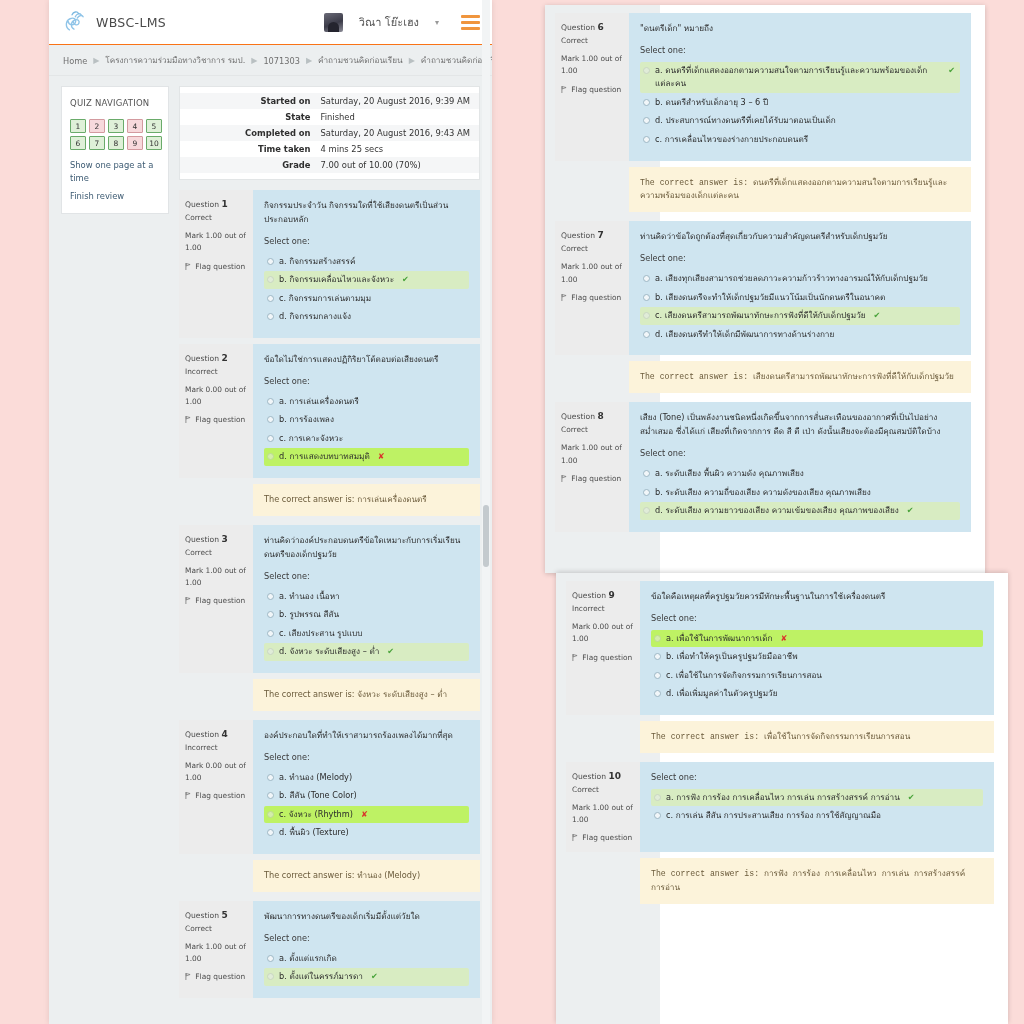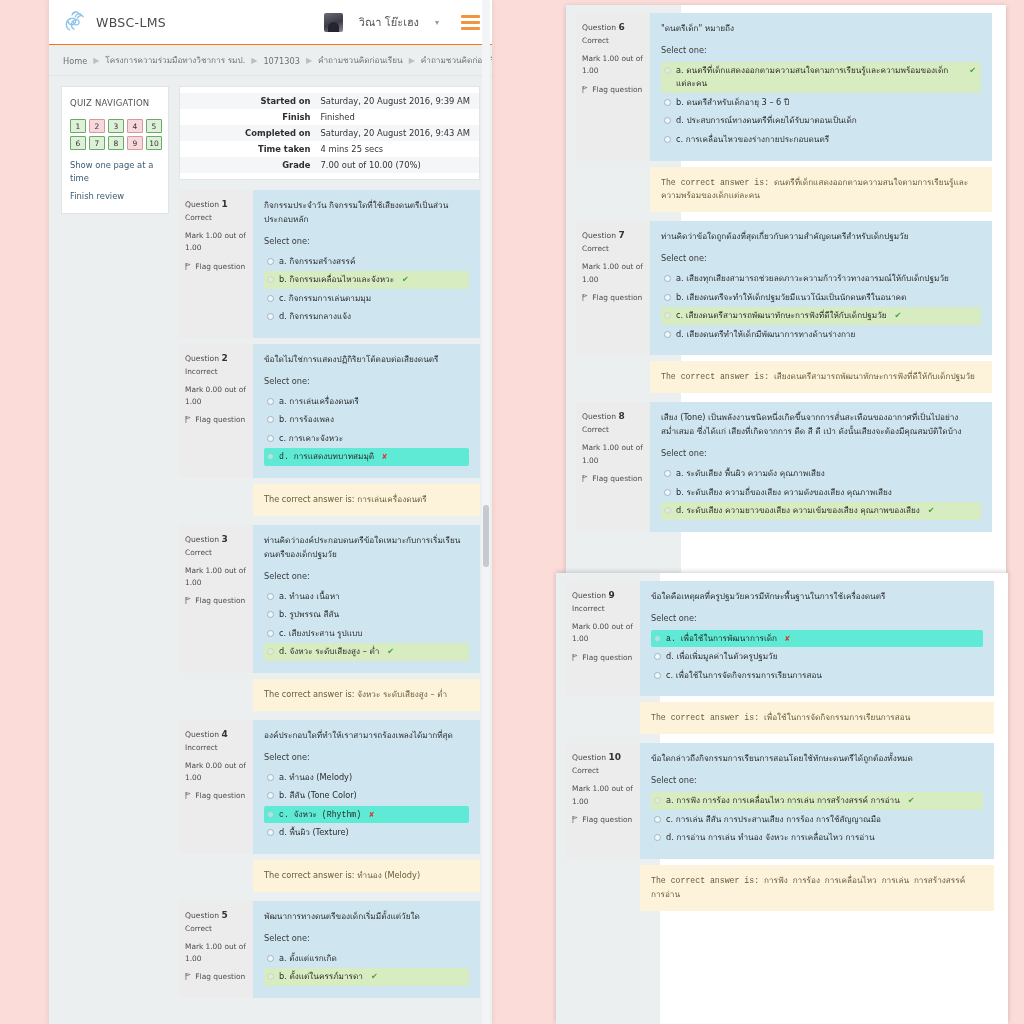--- a/index.html
+++ b/index.html
@@ -139,21 +139,21 @@
     border-radius: 2px; line-height: 1.65;
   }
   .opt .radio {
     flex: 0 0 auto;
     width: 7px; height: 7px; margin-top: 3px;
     border: 1px solid #9db7c4; border-radius: 50%;
     background: #f1f6f9;
   }
   .opt.picked .radio { border-color: #b9bfc1; background: #e8ecee; opacity:.5; }
   .opt.correct { background: #d8ecc2; }
-  .opt.wrong   { background: #5eead4; font-family: Liberation Mono, monospace; }
+  .opt.wrong   { background: #bef264; }
   .mark { font-weight: bold; margin-left: 3px; }
   .mark.ok { color: #49a33a; }
   .mark.no { color: #d9342b; }
 
   .answerbox {
     background: #fcf3da;
     padding: 9px 11px;
     font-size: 8.2px; color: #6a5a3a; line-height: 1.7;
     margin: 0 0 9px 74px;
   }
@@ -166,21 +166,20 @@
   .vthumb {
     position: absolute; left: 1px; width: 6px;
     background: #c4cace; border-radius: 3px;
   }
 
   
   #win-mid {
     left: 545px; top: 5px; width: 440px; height: 568px;
     background: #eceff0;
     box-shadow: 0 1px 5px rgba(0,0,0,.18);
-    margin-left: 21px;
   }
   #win-bot {
     left: 556px; top: 573px; width: 452px; height: 451px;
     background: #eceff0;
     box-shadow: 0 -1px 5px rgba(0,0,0,.18);
   }
   .rpane { padding: 8px 14px 0 10px; }
   .rpane .q { margin-bottom: 6px; }
   .rpane .answerbox { margin-left: 74px; font-family: Liberation Mono, monospace; }
   .white-strip{
@@ -251,21 +250,21 @@
         <div class="side-link">Finish review</div>
       </div>
 
       <div class="mainpane">
         <div class="summary" id="summary-table">
             <div class="srow">
               <div class="skey">Started on</div>
               <div class="sval">Saturday, 20 August 2016, 9:39 AM</div>
             </div>
             <div class="srow">
-              <div class="skey">Finish</div>
+              <div class="skey">State</div>
               <div class="sval">Finished</div>
             </div>
             <div class="srow">
               <div class="skey">Completed on</div>
               <div class="sval">Saturday, 20 August 2016, 9:43 AM</div>
             </div>
             <div class="srow">
               <div class="skey">Time taken</div>
               <div class="sval">4 mins 25 secs</div>
             </div>
@@ -572,56 +571,55 @@
             <div class="qbody">
               <div class="qtext">ข้อใดคือเหตุผลที่ครูปฐมวัยควรมีทักษะพื้นฐานในการใช้เครื่องดนตรี</div>
               <div class="selone">Select one:</div>
               <div class="opt wrong picked">
                 <span class="radio"></span>
                 <span>a. เพื่อใช้ในการพัฒนาการเด็ก</span>
                 <span class="mark no">✘</span>
               </div>
               <div class="opt">
                 <span class="radio"></span>
+                <span>b. เพื่อทำให้ครูเป็นครูปฐมวัยมืออาชีพ</span>
+              </div>
+              <div class="opt">
+                <span class="radio"></span>
+                <span>c. เพื่อใช้ในการจัดกิจกรรมการเรียนการสอน</span>
+              </div>
+              <div class="opt">
+                <span class="radio"></span>
                 <span>d. เพื่อเพิ่มมูลค่าในตัวครูปฐมวัย</span>
-              </div>
-              <div class="opt">
-                <span class="radio"></span>
-                <span>c. เพื่อใช้ในการจัดกิจกรรมการเรียนการสอน</span>
               </div>
             </div>
           </div>
           <div class="answerbox">The correct answer is: เพื่อใช้ในการจัดกิจกรรมการเรียนการสอน</div>
         </div>
         <div>
           <div class="q">
             <div class="qinfo">
               <div class="qnum">Question <b>10</b></div>
               <div>Correct</div>
               <div style="margin-top:6px">Mark 1.00 out of 1.00</div>
               <div class="flag"><svg width="6" height="7" viewBox="0 0 8 10">
                   <path d="M1 0 v10" stroke="#666" stroke-width="1" fill="none"></path>
                   <path d="M1.5 0.7 L7 2.2 L1.5 4.2 Z" fill="none" stroke="#666" stroke-width=".9"></path>
                 </svg> Flag question</div>
             </div>
             <div class="qbody">
-              <div class="qtext">ข้อใดกล่าวถึงกิจกรรมการเรียนการสอนโดยใช้ทักษะดนตรีได้ถูกต้องทั้งหมด</div>
               <div class="selone">Select one:</div>
               <div class="opt correct picked">
                 <span class="radio"></span>
                 <span>a. การฟัง การร้อง การเคลื่อนไหว การเล่น การสร้างสรรค์ การอ่าน</span>
                 <span class="mark ok">✔</span>
               </div>
               <div class="opt">
                 <span class="radio"></span>
                 <span>c. การเล่น สีสัน การประสานเสียง การร้อง การใช้สัญญาณมือ</span>
-              </div>
-              <div class="opt">
-                <span class="radio"></span>
-                <span>d. การอ่าน การเล่น ทำนอง จังหวะ การเคลื่อนไหว การอ่าน</span>
               </div>
             </div>
           </div>
           <div class="answerbox">The correct answer is: การฟัง การร้อง การเคลื่อนไหว การเล่น การสร้างสรรค์ การอ่าน</div>
         </div>
       </div>
   </div>
 
 </div>
 

